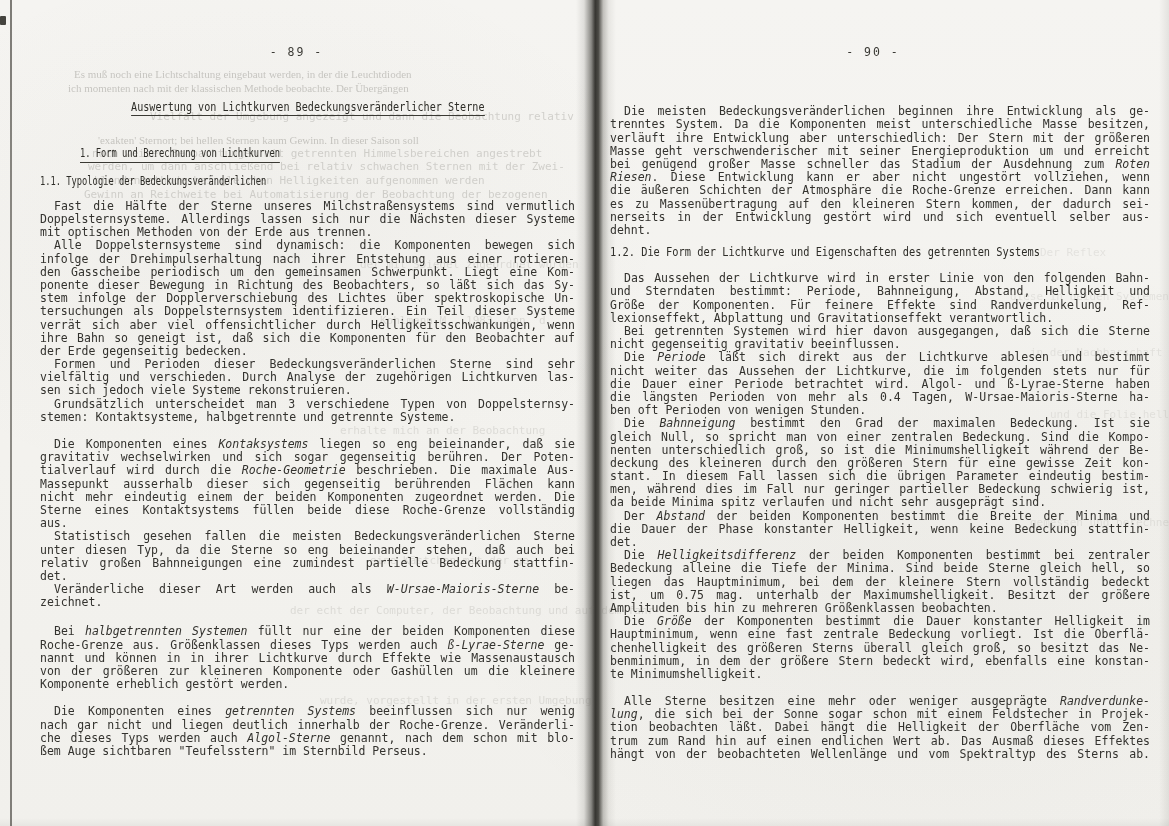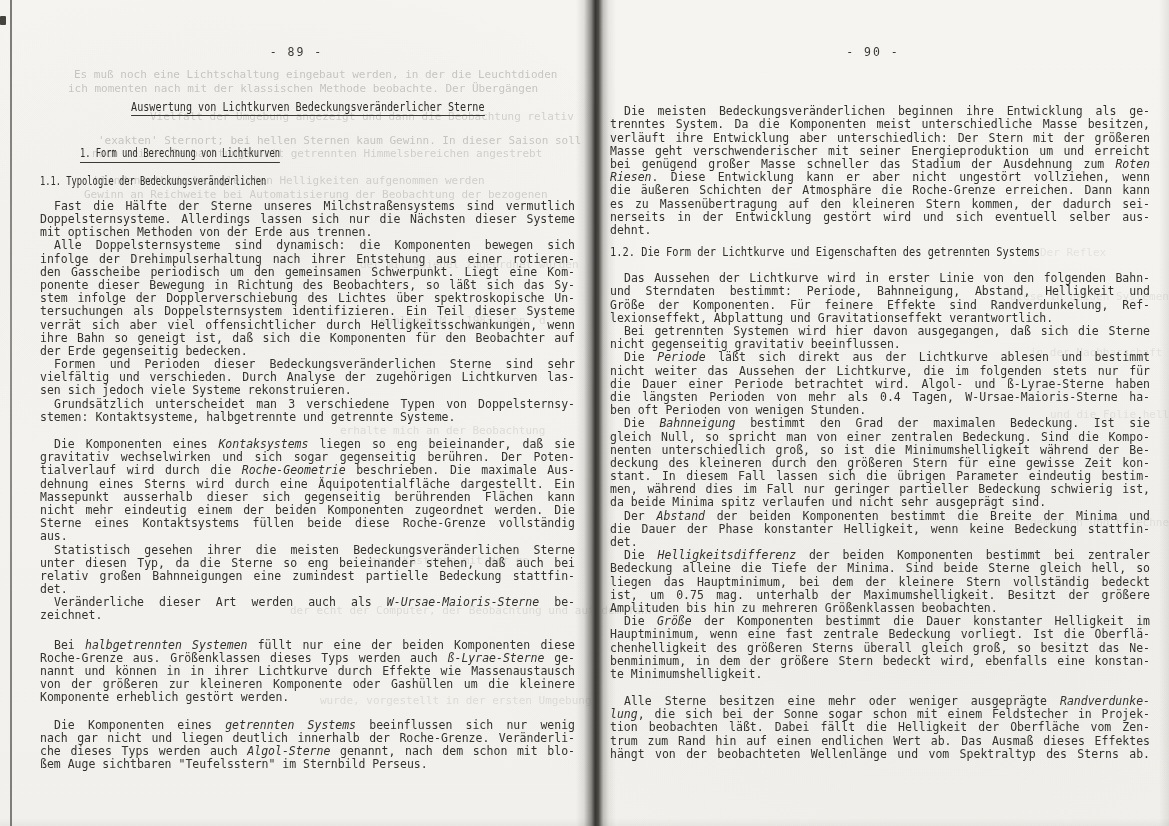--- a/index.html
+++ b/index.html
@@ -49,40 +49,41 @@
   .r-main{margin-top:13px;}
 
   .para{margin:0;}
   .tline{text-align:justify;text-align-last:justify;height:13.2px;overflow:visible;}
   .tline.last{text-align-last:left;}
   .para .tline:first-child{text-indent:14px;}
   .tline i{font-style:italic;}
 
   
   .ghost{position:absolute;font-size:11px;line-height:13px;color:#6f6d66;
-    filter:blur(0.7px);white-space:nowrap;pointer-events:none;} .g2{opacity:0.34;} .g3{opacity:0.26;} .g4{opacity:0.17;} .g5{opacity:0.12;}
+    filter:blur(0.7px);white-space:nowrap;pointer-events:none;} .g2{opacity:0.34;font-family:Liberation Serif, serif;} .g3{opacity:0.26;} .g4{opacity:0.17;} .g5{opacity:0.12;}
 </style>
 </head>
 <body>
 
 <div class="scan">
 
   <div class="edge-line"></div>
   <div class="corner-mark"></div>
   <div class="spine"></div>
   <div class="right-shade"></div>
   <div class="bottom-shade"></div>
 
   <div class="page page-left">
 
     <div class="ghost g2" style="top:22px;left:34px;">Es muß noch eine Lichtschaltung eingebaut werden, in der die Leuchtdioden</div>
     <div class="ghost g2" style="top:36px;left:28px;">ich momenten nach mit der klassischen Methode beobachte. Der Übergängen</div>
     <div class="ghost g3" style="top:64px;left:110px;">Vielfalt der Umgebung angezeigt und dann die Beobachtung relativ</div>
     <div class="ghost g2" style="top:88px;left:58px;">'exakten' Sternort; bei hellen Sternen kaum Gewinn. In dieser Saison soll</div>
     <div class="ghost g3" style="top:101px;left:52px;">noch weiter Beobachtungen mit getrennten Himmelsbereichen angestrebt</div>
+    <div class="ghost g3" style="top:114px;left:48px;">werden, um dann anschließend bei relativ schwachen Sternen mit der Zwei-</div>
     <div class="ghost g3" style="top:128px;left:54px;">blendenmethode bei gleichen Helligkeiten aufgenommen werden</div>
     <div class="ghost g3" style="top:142px;left:44px;">Gewinn an Reichweite bei Automatisierung der Beobachtung der bezogenen</div>
     <div class="ghost g4" style="top:212px;left:320px;">der mit Spiegel zugeordnet wurden</div>
     <div class="ghost g4" style="top:268px;left:340px;">Kohlmann M., 1983, Ann. d.</div>
     <div class="ghost g4" style="top:378px;left:300px;">erhalte mich an der Beobachtung</div>
     <div class="ghost g4" style="top:508px;left:330px;">eine Kästchen mit der ge-</div>
     <div class="ghost g4" style="top:558px;left:250px;">der echt der Computer, der Beobachtung und auf dem fahr-</div>
     <div class="ghost g4" style="top:648px;left:280px;">wurde, vorgestellt in der ersten Umgebung</div>
 
     <div class="pagenum">- 89 -</div>
@@ -122,28 +123,27 @@
           <div class="tline last"><span>sen sich jedoch viele Systeme rekonstruieren.</span></div>
         </div>
         <div class="para">
           <div class="tline"><span>Grundsätzlich unterscheidet man 3 verschiedene Typen von Doppelsternsy-</span></div>
           <div class="tline last"><span>stemen: Kontaktsysteme, halbgetrennte und getrennte Systeme.</span></div>
         </div>
         <div class="para" style="margin-top: 14px;">
           <div class="tline"><span>Die Komponenten eines </span><i>Kontaksystems</i><span> liegen so eng beieinander, daß sie</span></div>
           <div class="tline"><span>gravitativ wechselwirken und sich sogar gegenseitig berühren. Der Poten-</span></div>
           <div class="tline"><span>tialverlauf wird durch die </span><i>Roche-Geometrie</i><span> beschrieben. Die maximale Aus-</span></div>
-          <div class="tline"><span>dehnung eines Sterns wird durch eine Äquipotentialfläche dargestellt. Ein</span></div>
           <div class="tline"><span>Massepunkt ausserhalb dieser sich gegenseitig berührenden Flächen kann</span></div>
           <div class="tline"><span>nicht mehr eindeutig einem der beiden Komponenten zugeordnet werden. Die</span></div>
           <div class="tline"><span>Sterne eines Kontaktsystems füllen beide diese Roche-Grenze vollständig</span></div>
           <div class="tline last"><span>aus.</span></div>
         </div>
         <div class="para">
-          <div class="tline"><span>Statistisch gesehen ihrer die meisten Bedeckungsveränderlichen Sterne</span></div>
+          <div class="tline"><span>Statistisch gesehen fallen die meisten Bedeckungsveränderlichen Sterne</span></div>
           <div class="tline"><span>unter diesen Typ, da die Sterne so eng beieinander stehen, daß auch bei</span></div>
           <div class="tline"><span>relativ großen Bahnneigungen eine zumindest partielle Bedeckung stattfin-</span></div>
           <div class="tline last"><span>det.</span></div>
         </div>
         <div class="para">
           <div class="tline"><span>Veränderliche dieser Art werden auch als </span><i>W-Ursae-Maioris-Sterne</i><span> be-</span></div>
           <div class="tline last"><span>zeichnet.</span></div>
         </div>
         <div class="para" style="margin-top: 16px;">
           <div class="tline"><span>Bei </span><i>halbgetrennten Systemen</i><span> füllt nur eine der beiden Komponenten diese</span></div>
@@ -232,20 +232,20 @@
         <div class="para">
           <div class="tline"><span>Die </span><i>Größe</i><span> der Komponenten bestimmt die Dauer konstanter Helligkeit im</span></div>
           <div class="tline"><span>Hauptminimum, wenn eine fast zentrale Bedeckung vorliegt. Ist die Oberflä-</span></div>
           <div class="tline"><span>chenhelligkeit des größeren Sterns überall gleich groß, so besitzt das Ne-</span></div>
           <div class="tline"><span>benminimum, in dem der größere Stern bedeckt wird, ebenfalls eine konstan-</span></div>
           <div class="tline last"><span>te Minimumshelligkeit.</span></div>
         </div>
         <div class="para" style="margin-top: 14px;">
           <div class="tline"><span>Alle Sterne besitzen eine mehr oder weniger ausgeprägte </span><i>Randverdunke-</i></div>
           <div class="tline"><i>lung</i><span>, die sich bei der Sonne sogar schon mit einem Feldstecher in Projek-</span></div>
-          <div class="tline"><span>tion beobachten läßt. Dabei fällt die Helligkeit der Oberfläche vom Zen-</span></div>
+          <div class="tline"><span>tion beobachten läßt. Dabei hängt die Helligkeit der Oberfläche vom Zen-</span></div>
           <div class="tline"><span>trum zum Rand hin auf einen endlichen Wert ab. Das Ausmaß dieses Effektes</span></div>
           <div class="tline"><span>hängt von der beobachteten Wellenlänge und vom Spektraltyp des Sterns ab.</span></div>
         </div>
       </div>
   </div>
 
 </div>
 
 </body></html>

